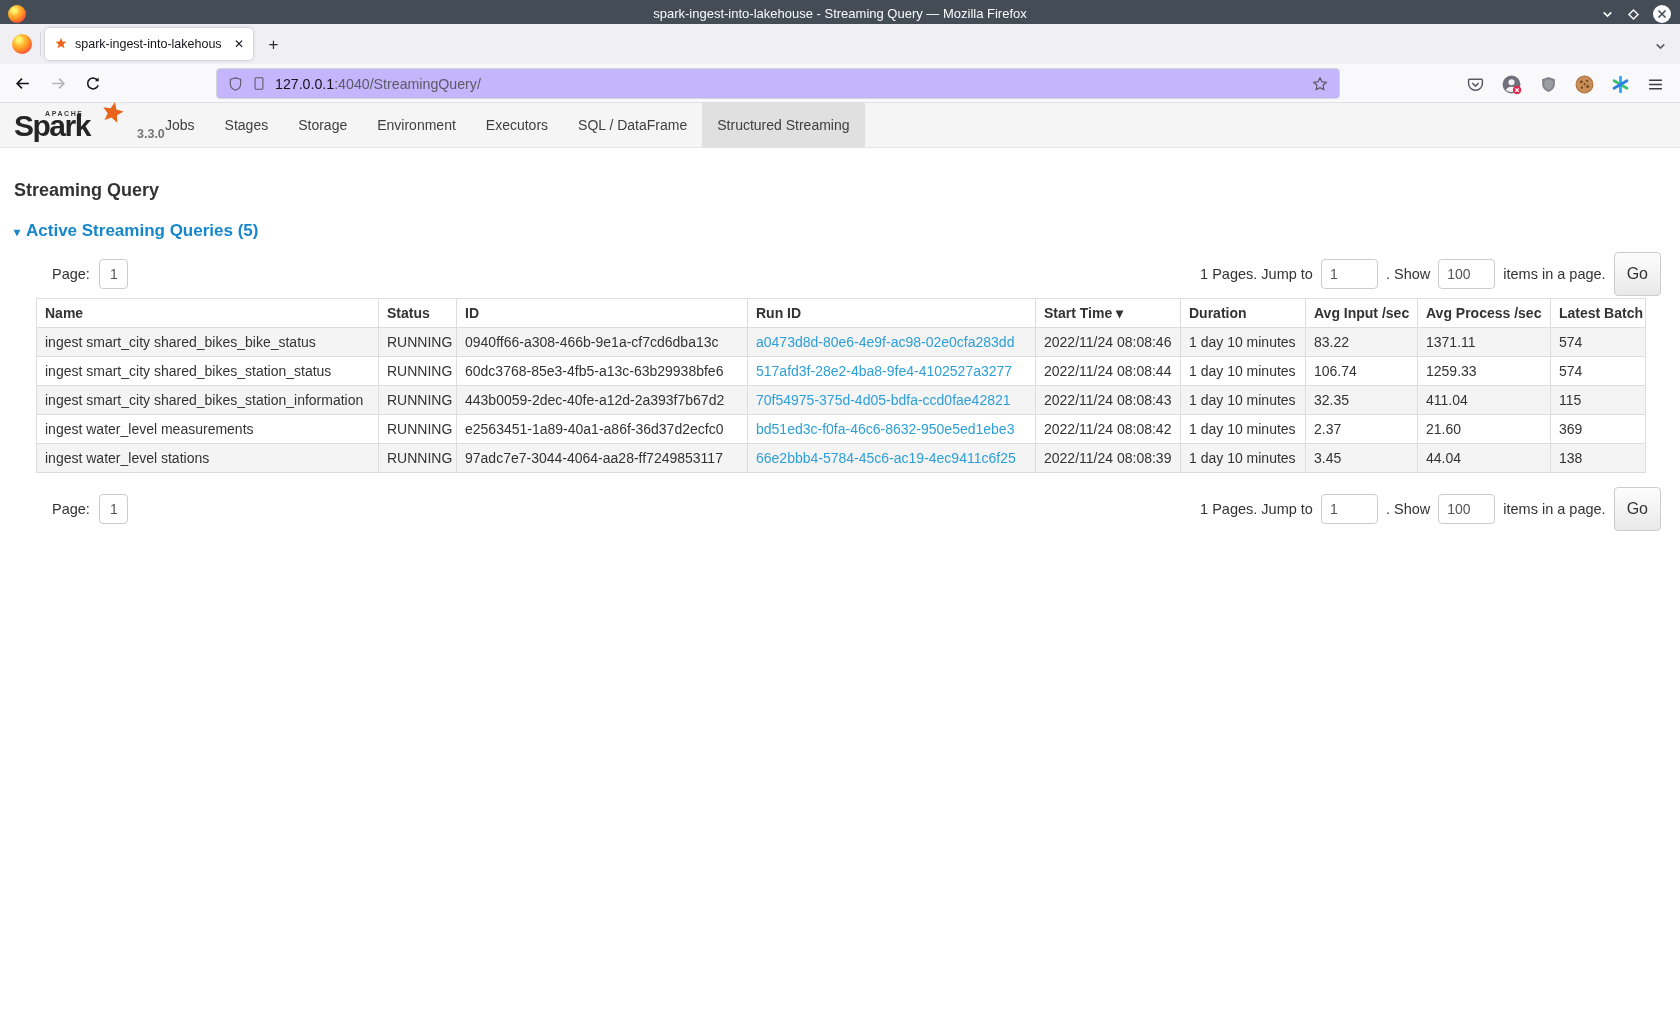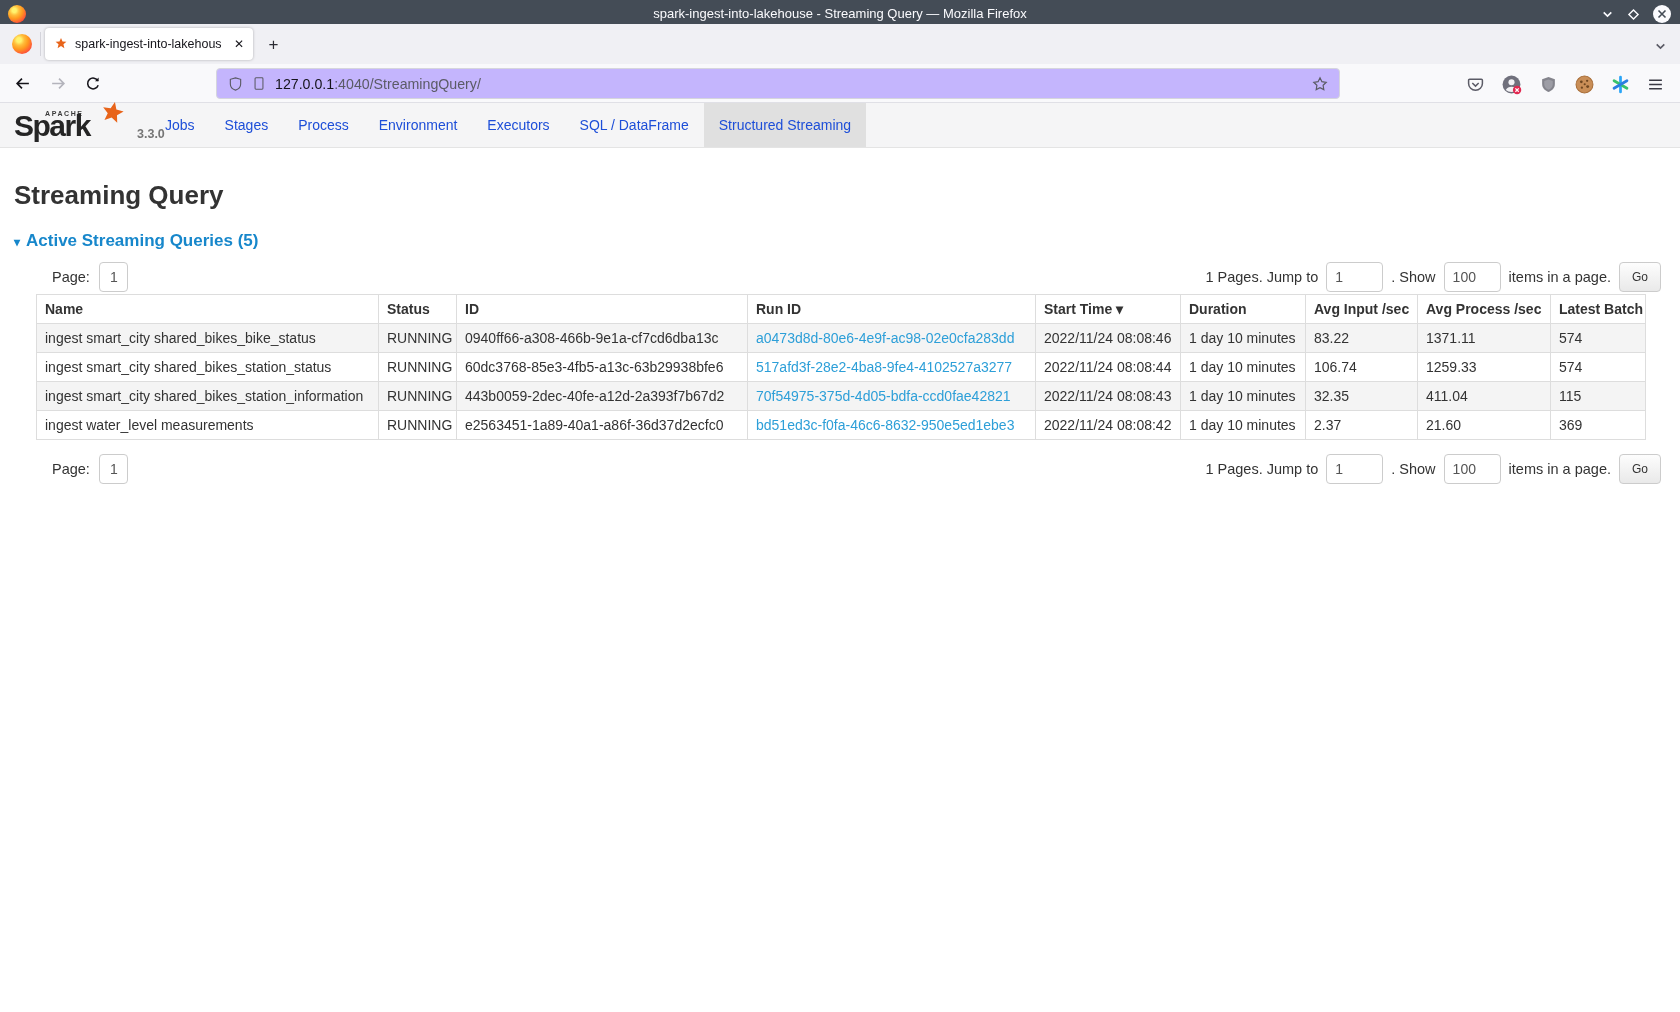--- a/index.html
+++ b/index.html
@@ -49,44 +49,44 @@
     display: flex; align-items: stretch; }
   .logo-block { position: relative; width: 150px; height: 45px; flex: none; }
   .logo-apache { position: absolute; left: 45px; top: 7px; font-size: 7px; font-weight: bold;
     letter-spacing: 1.6px; color: #3a3a3a; }
   .logo-word { position: absolute; left: 14px; top: 6px; font-size: 30px; font-weight: bold;
     color: #252525; letter-spacing: -1.5px; }
   .logo-star { position: absolute; left: 99px; top: -3px; transform: rotate(12deg); }
   .logo-version { position: absolute; left: 137px; top: 24px; font-size: 12.5px; font-weight: bold; color: #757575; }
   ul.nav { display: flex; list-style: none; align-items: stretch; }
   ul.nav li { display: flex; align-items: stretch; }
-  ul.nav a { display: block; line-height: 44px; padding: 0 15px; font-size: 14px; color: #1d4ed8;
+  ul.nav a { display: block; line-height: 44px; padding: 0 15px; font-size: 14px; color: #404040;
     text-decoration: none; text-align: right; }
   ul.nav li.active { background: var(--active-tab-bg, #e0e0e0); }
   .app-label { position: absolute; right: 15px; top: 0; line-height: 45px; font-size: 14px; color: #666; }
   .app-label .app-name { font-weight: bold; color: #555; }
 
   
-  .page-title { margin: 32px 12px 0 14px; font-size: 26px; font-weight: bold; color: #333; }
+  .page-title { margin: 32px 12px 0 14px; font-size: 18px; font-weight: bold; color: #333; }
   .section-head { margin: 20px 0 0 14px; display: flex; align-items: center; gap: 6px;
     color: var(--section-blue, #1787cb); font-weight: bold; font-size: 17px; cursor: pointer; }
   .section-head .arrow { font-size: 12px; padding-top: 1px; }
 
   .pg-row { width: 1609px; margin: 11px 0 0 52px; display: flex; justify-content: space-between;
     align-items: center; font-size: 14.5px; color: #333; }
   .pg-row.bottom { margin-top: 14px; }
   .pg-left { display: flex; align-items: center; gap: 9px; }
   .pg-right { display: flex; align-items: center; gap: 8px; }
   .pg-input { height: 30px; border: 1px solid #ccc; border-radius: 4px; font-size: 14px; color: #555;
     padding: 0 8px; font-family: inherit; }
   .page-input { width: 29px; padding: 0 0 0 10px; }
   .jump-input { width: 57px; }
   .show-input { width: 57px; }
-  .go-btn { height: 30px; padding: 0 12px; border: 1px solid #ccc; border-radius: 4px;
-    background: linear-gradient(#fdfdfd, #e9e9e9); font-size: 12px; color: #333; font-family: inherit; }
+  .go-btn { height: 44px; padding: 0 12px; border: 1px solid #ccc; border-radius: 4px;
+    background: linear-gradient(#fdfdfd, #e9e9e9); font-size: 16px; color: #333; font-family: inherit; }
 
   table.query-table { margin: 2px 0 0 36px; width: 1609px; border-collapse: collapse; table-layout: fixed; }
   .query-table th, .query-table td { border: 1px solid #ddd; padding: 5px 8px; font-size: 14px;
     text-align: left; white-space: nowrap; overflow: hidden; color: #333; line-height: 18px; }
   .query-table th { font-weight: bold; }
   .query-table tbody tr:nth-child(odd) { background: #f4f4f4; }
   .query-table a { color: var(--accent-link, #2d9fd8); text-decoration: none; }
 </style>
 </head>
 <body>
@@ -218,21 +218,21 @@
   </div>
   <ul class="nav">
 
   <li style="">
         <a>Jobs</a>
       </li>
       <li style="">
         <a>Stages</a>
       </li>
       <li style="">
-        <a>Process</a>
+        <a>Storage</a>
       </li>
       <li style="">
         <a>Environment</a>
       </li>
       <li style="">
         <a>Executors</a>
       </li>
       <li style="">
         <a>SQL / DataFrame</a>
       </li>
@@ -329,20 +329,31 @@
       <td>ingest water_level measurements</td>
       <td>RUNNING</td>
       <td>e2563451-1a89-40a1-a86f-36d37d2ecfc0</td>
       <td><a>bd51ed3c-f0fa-46c6-8632-950e5ed1ebe3</a></td>
       <td>2022/11/24 08:08:42</td>
       <td>1 day 10 minutes</td>
       <td>2.37</td>
       <td>21.60</td>
       <td>369</td>
     </tr>
+      <tr style="">
+      <td>ingest water_level stations</td>
+      <td>RUNNING</td>
+      <td>97adc7e7-3044-4064-aa28-ff7249853117</td>
+      <td><a>66e2bbb4-5784-45c6-ac19-4ec9411c6f25</a></td>
+      <td>2022/11/24 08:08:39</td>
+      <td>1 day 10 minutes</td>
+      <td>3.45</td>
+      <td>44.04</td>
+      <td>138</td>
+    </tr>
     </tbody>
 </table>
 
 <div class="pg-row bottom">
   <div class="pg-left">
     <span>Page:</span>
     <input class="pg-input page-input" value="1" style="">
   </div>
   <div class="pg-right">
     <span>1 Pages. Jump to</span>

